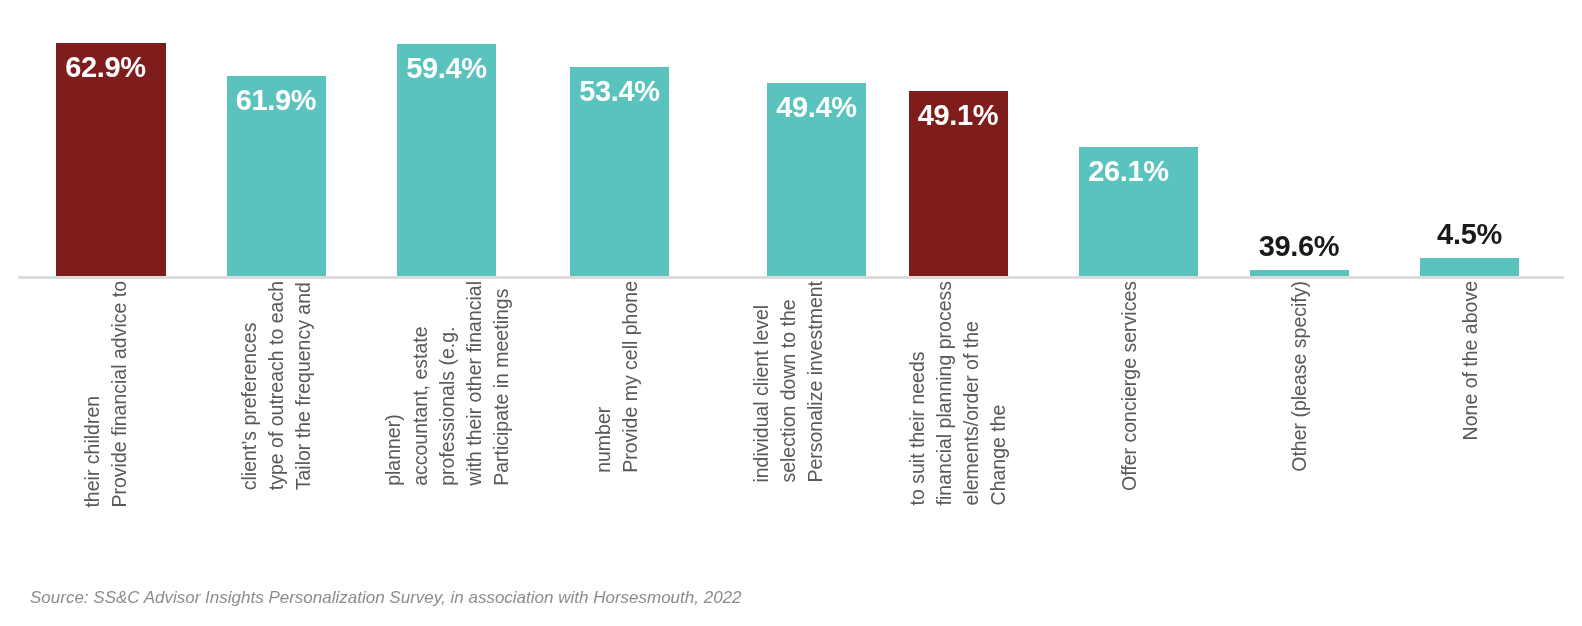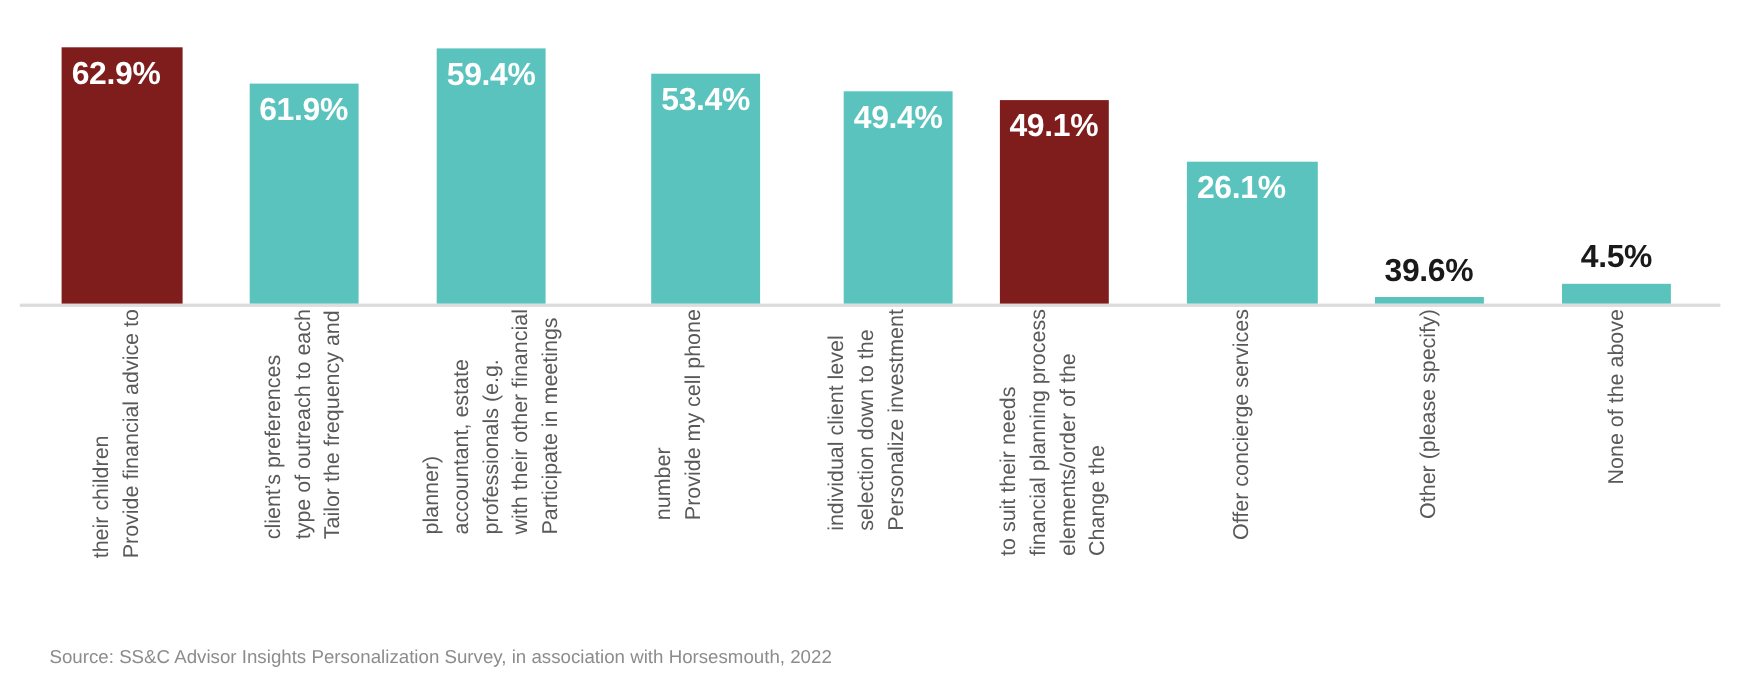--- a/index.html
+++ b/index.html
@@ -106,23 +106,24 @@
     font-size: 19.5px;
     line-height: 27px;
     color: #595959;
     text-align: left;
     white-space: nowrap;
   }
 
   
   .source-note {
     position: absolute;
-    left: 45px;
+    left: 30px;
     top: 588px;
     font-size: 17px;
+    font-style: italic;
     color: #8C8C8C;
     white-space: nowrap;
   }
 </style>
 </head>
 <body>
 
 <div id="chart-root">
 
   <div class="plot-area">
@@ -136,21 +137,21 @@
         <div class="bar-slot" style="left: 226.5px;">
           <div class="bar" style="height: 200px; background: rgb(91, 195, 189);">
             <div class="bar-label inside" style="top: 8px; color: rgb(255, 255, 255);">61.9%</div>
           </div>
         </div>
         <div class="bar-slot" style="left: 397px; border-radius: 27px;">
           <div class="bar" style="height: 231.957px; background: rgb(91, 195, 189);">
             <div class="bar-label inside" style="top: 8px; color: rgb(255, 255, 255);">59.4%</div>
           </div>
         </div>
-        <div class="bar-slot" style="left: 592px;">
+        <div class="bar-slot" style="left: 570px;">
           <div class="bar" style="height: 208.527px; background: rgb(91, 195, 189);">
             <div class="bar-label inside" style="top: 8px; color: rgb(255, 255, 255);">53.4%</div>
           </div>
         </div>
         <div class="bar-slot" style="left: 738px;">
           <div class="bar" style="height: 192.907px; background: rgb(91, 195, 189); margin-left: 29px;">
             <div class="bar-label inside" style="top: 8px; color: rgb(255, 255, 255);">49.4%</div>
           </div>
         </div>
         <div class="bar-slot" style="left: 908.5px;">

